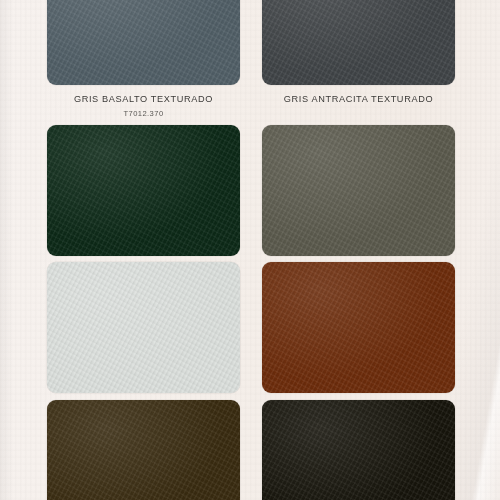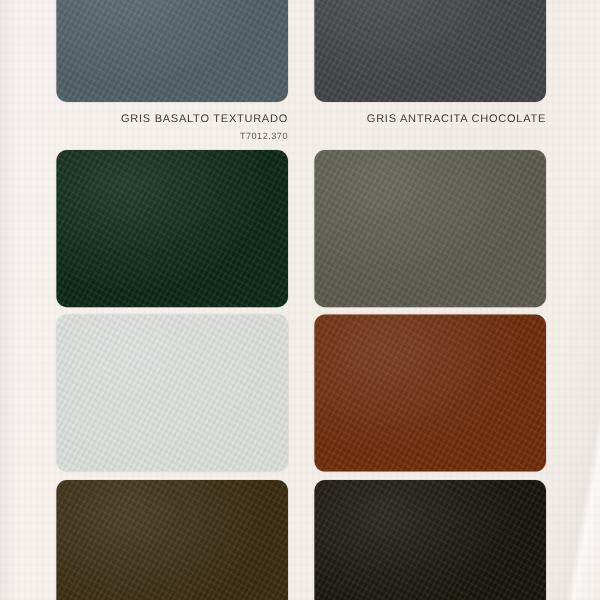--- a/index.html
+++ b/index.html
@@ -104,21 +104,21 @@
         rgba(255,255,255,0.035) 1px,
         rgba(0,0,0,0.035) 2px,
         rgba(0,0,0,0.0) 5px),
       radial-gradient(ellipse at 30% 22%,
         rgba(255,255,255,0.10), rgba(255,255,255,0) 62%);
     pointer-events: none;
   }
 
   .chip-caption {
     width: 193px;
-    text-align: right;
+    text-align: center;
     padding-top: 9px;
   }
   .chip-name {
     font-size: 9.2px;
     letter-spacing: 0.62px;
     color: #3b3a38;
     line-height: 1.15;
     white-space: nowrap;
   }
   .chip-code {
@@ -143,21 +143,21 @@
       <div class="chip" style="background-color: rgb(82, 96, 104);"></div>
       <div class="chip-caption">
         <div class="chip-name">GRIS BASALTO TEXTURADO</div>
         <div class="chip-code">T7012.370</div>
       </div>
     </div>
 
     <div class="swatch-cell col-2 row-1">
       <div class="chip" style="background-color: rgb(65, 69, 72);"></div>
       <div class="chip-caption">
-        <div class="chip-name">GRIS ANTRACITA CHOCOLATE</div>
+        <div class="chip-name">GRIS ANTRACITA TEXTURADO</div>
       </div>
     </div>
 
     <div class="swatch-cell col-1 row-2">
       <div class="chip" style="background-color: rgb(13, 42, 24);"></div>
       <div class="chip-caption">
         <div class="chip-name">GRIS NEGRUZCO TEXTURADO</div>
         <div class="chip-code">T7021.130</div>
       </div>
     </div>

